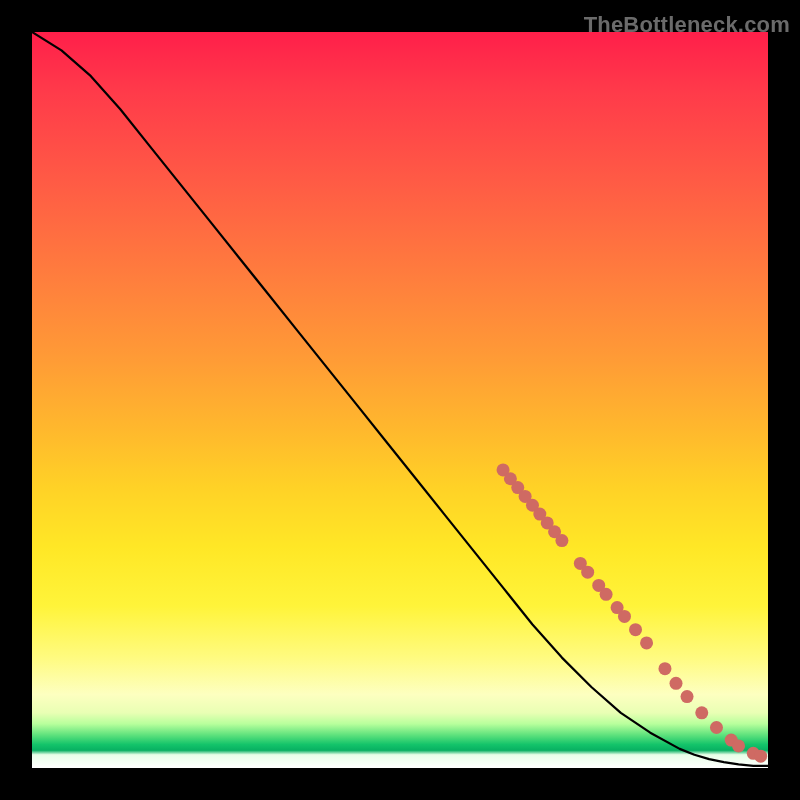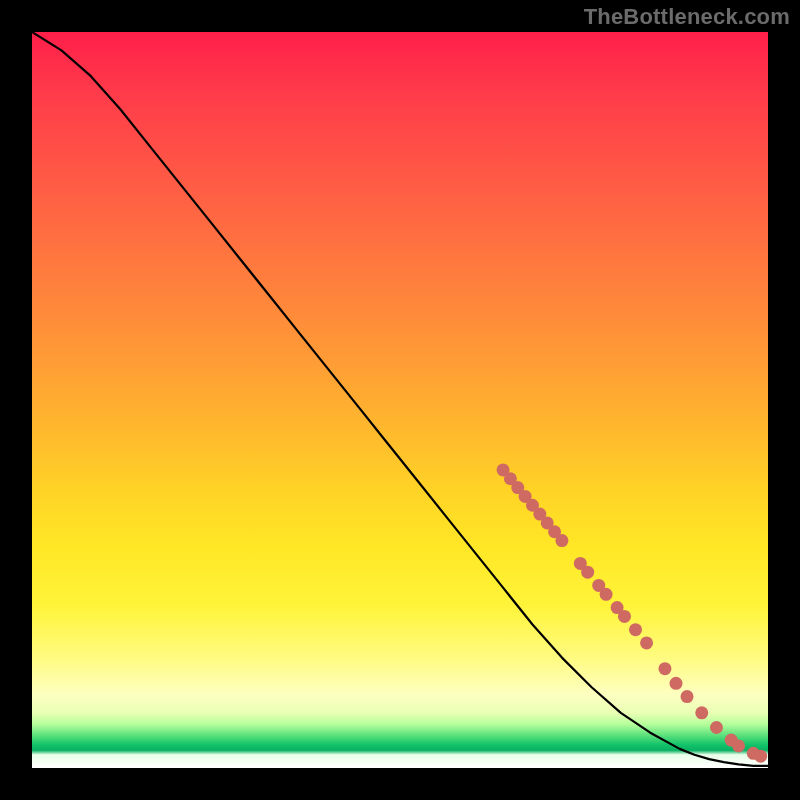--- a/index.html
+++ b/index.html
@@ -5,21 +5,21 @@
   * { margin: 0; padding: 0; box-sizing: border-box; }
   html, body { width: 800px; height: 800px; overflow: hidden; background: #000; }
   .frame {
     position: relative;
     width: 800px;
     height: 800px;
     background: #000;
   }
   .watermark {
     position: absolute;
-    top: 4px;
+    top: 12px;
     right: 10px;
     font-family: Arial, Helvetica, sans-serif;
     font-size: 22px;
     font-weight: 600;
     color: #6b6b6b;
     letter-spacing: 0.2px;
     user-select: none;
   }
   .plot-area {
     position: absolute;

